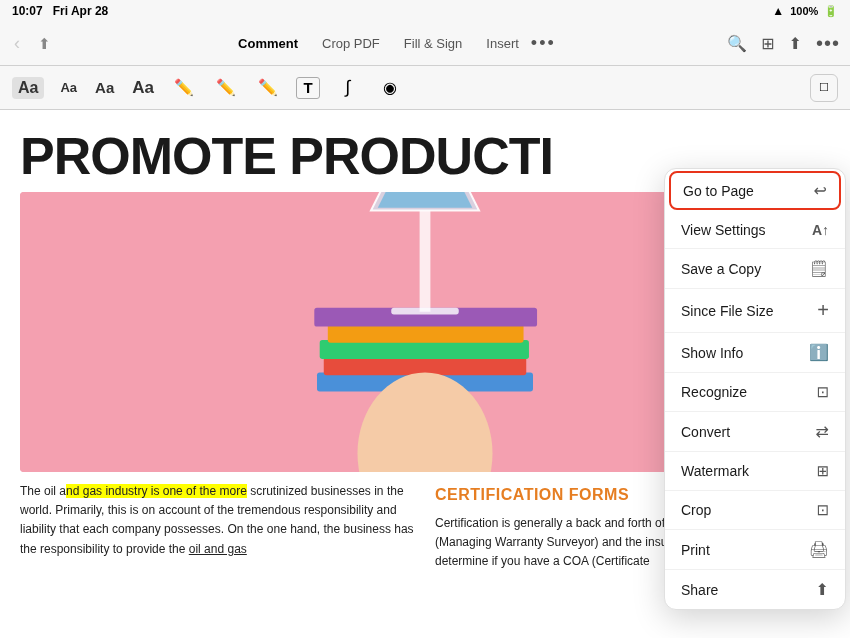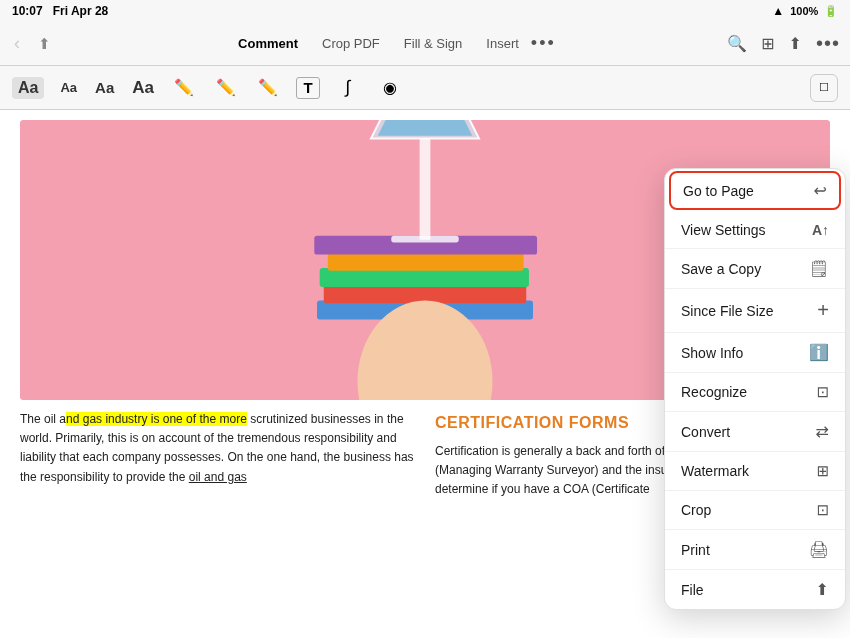--- a/index.html
+++ b/index.html
@@ -278,20 +278,21 @@
     <span class="icon-btn" style="font-size:16px;">◉</span>
   </div>
   <div class="sub-toolbar-right">
     <span class="page-select">☐</span>
   </div>
 </div>
 
 <div class="main-content">
   <div class="pdf-page">
 
+    <div class="pdf-headline">PROMOTE PRODUCTI</div>
 
     <div class="pdf-image">
       <svg width="100%" height="100%" viewBox="0 0 600 280" xmlns="http://www.w3.org/2000/svg" preserveAspectRatio="xMidYMid slice">
 
         <rect width="600" height="280" fill="#f4a0b0"></rect>
 
         <rect x="220" y="170" width="160" height="14" rx="2" fill="#4a90d9"></rect>
         <rect x="225" y="158" width="150" height="14" rx="2" fill="#e74c3c"></rect>
         <rect x="222" y="146" width="155" height="14" rx="2" fill="#2ecc71"></rect>
         <rect x="228" y="134" width="145" height="14" rx="2" fill="#f39c12"></rect>
@@ -361,18 +362,18 @@
     </div>
     <div class="menu-item">
       <span class="menu-item-label">Crop</span>
       <span class="menu-item-icon" style="font-size:15px;">⊡</span>
     </div>
     <div class="menu-item">
       <span class="menu-item-label">Print</span>
       <span class="menu-item-icon">🖨</span>
     </div>
     <div class="menu-item">
-      <span class="menu-item-label">File</span>
+      <span class="menu-item-label">Share</span>
       <span class="menu-item-icon">⬆</span>
     </div>
   </div>
 
 </div>
 
 </body></html>

